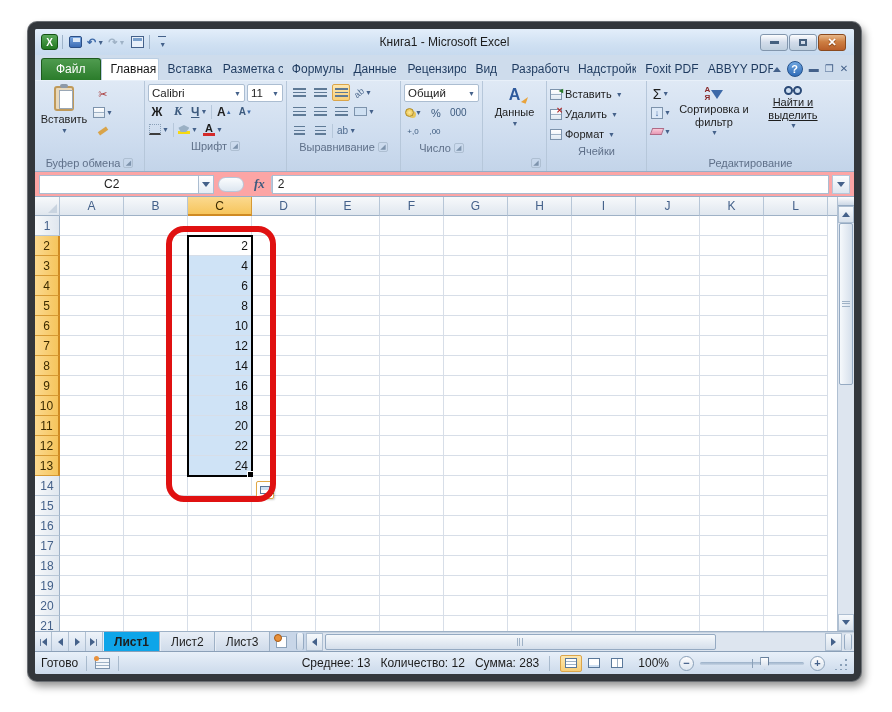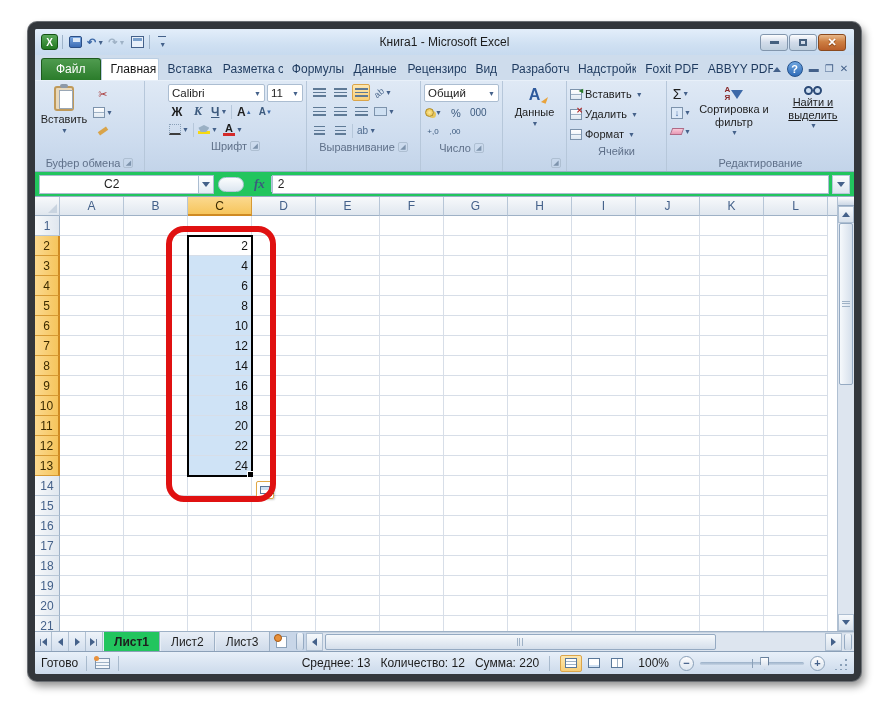--- a/index.html
+++ b/index.html
@@ -70,21 +70,21 @@
   .fillsq { width:12px; height:12px; border:1px solid #7d93ac; background:#dce9f8; color:#2f5b9d; font-size:9px; display:flex; align-items:center; justify-content:center; }
   .eraser { width:12px; height:7px; background:linear-gradient(#f8c9d8,#e898b4); border:1px solid #b06a86; transform:skewX(-20deg); }
   .sortico { display:flex; align-items:center; gap:1px; }
   .ayastack { display:flex; flex-direction:column; font-size:8px; font-weight:bold; color:#8a2a2a; line-height:1; }
   .funnel { width:0; height:0; border-left:6px solid transparent; border-right:6px solid transparent; border-top:9px solid #3e6aa8; }
   .binoc { display:flex; }
   .binoc i { width:9px; height:9px; border:2.5px solid #2b4a77; border-radius:50%; background:#cfe0f2; }
   .twoline { font-size:11px; color:#1e1e1e; text-align:center; line-height:1.15; }
   .editbig { display:flex; flex-direction:column; align-items:center; gap:1px; padding:2px 4px 0; }
   
-  .fbar { height:25px; background:#22c55e; border-bottom:1px solid #98aec7; display:flex; align-items:center; padding:2px 4px; gap:0; flex:0 0 auto; }
+  .fbar { height:25px; background:#fca5a5; border-bottom:1px solid #98aec7; display:flex; align-items:center; padding:2px 4px; gap:0; flex:0 0 auto; }
   .namebox { width:160px; height:19px; background:#fff; border:1px solid #abbdd1; display:flex; align-items:center; font-size:12px; color:#1e1e1e; padding-left:64px; }
   .nbdd { width:15px; height:19px; display:flex; align-items:center; justify-content:center; border:1px solid #abbdd1; border-left:none; background:linear-gradient(#fff,#e4ecf5); }
   .fxsplit { width:26px; height:15px; border-radius:8px; background:linear-gradient(#fbfdfe,#dde6f0); border:1px solid #b6c7da; margin:0 4px; }
   .fxbtn { font-family:"Liberation Serif",serif; font-style:italic; font-weight:bold; font-size:13px; color:#3c5a7e; padding:0 6px; border-right:1px solid #b6c7da; }
   .finput { flex:1; height:19px; background:#fff; border:1px solid #abbdd1; font-size:12px; color:#1e1e1e; display:flex; align-items:center; padding-left:5px; }
   .fchev { width:18px; height:19px; display:flex; align-items:center; justify-content:center; background:linear-gradient(#fbfdfe,#dde6f0); border:1px solid #b6c7da; margin-left:3px; }
   .caret-dn { width:0; height:0; border-left:4px solid transparent; border-right:4px solid transparent; border-top:5px solid #44618a; }
   
   .gridzone { flex:1; display:flex; overflow:hidden; background:#fff; }
   .gridwrap { position:relative; flex:1; overflow:hidden; }
@@ -111,21 +111,21 @@
   .sbtnv { height:17px; display:flex; align-items:center; justify-content:center; background:linear-gradient(#f6f9fc,#d8e1ec); border:1px solid #aebfd2; }
   .tri-up { width:0; height:0; border-left:4px solid transparent; border-right:4px solid transparent; border-bottom:5px solid #44618a; }
   .tri-dn { width:0; height:0; border-left:4px solid transparent; border-right:4px solid transparent; border-top:5px solid #44618a; }
   .vthumb { height:162px; margin:0 1px; background:linear-gradient(90deg,#f6f9fc,#d5dfeb); border:1px solid #95aac2; border-radius:2px; display:flex; align-items:center; justify-content:center; }
   .grip { width:8px; height:7px; background:repeating-linear-gradient(#9fb2c6 0 1px, transparent 1px 2.4px); }
   .vtrack { flex:1; }
   
   .sheetbar { height:20px; background:#c8d6e8; display:flex; align-items:stretch; border-top:1px solid #9eb1c6; flex:0 0 auto; }
   .navbtn { width:17px; display:flex; align-items:center; justify-content:center; font-size:8px; color:#2b4a77; background:linear-gradient(#eef3f9,#d3dfee); border-right:1px solid #b0c0d2; }
   .stab { display:flex; align-items:center; padding:0 10px; font-size:12px; color:#1e1e1e; background:linear-gradient(#e8eef6,#cfdbea); border-right:1px solid #9eb1c6; border-left:1px solid #e8eef6; }
-  .stab.active { background:#22c55e; font-weight:bold; }
+  .stab.active { background:#0ea5e9; font-weight:bold; }
   .newsheet { width:24px; display:flex; align-items:center; justify-content:center; }
   .nsico { width:11px; height:12px; background:#fff; border:1px solid #8aa0b8; position:relative; }
   .nsico:after { content:""; position:absolute; left:-3px; top:-3px; width:6px; height:6px; background:#e8913c; border-radius:50%; border:1px solid #a85a14; }
   .tabsplit { width:8px; background:linear-gradient(#eef3f9,#ccd8e6); border-left:1px solid #95aac2; border-right:1px solid #95aac2; margin:1px 2px; border-radius:2px; }
   .hscroll { flex:1; display:flex; align-items:stretch; background:#dde5ef; border-top:1px solid #c6d2e0; }
   .hbtn { width:17px; display:flex; align-items:center; justify-content:center; background:linear-gradient(#f6f9fc,#d8e1ec); border:1px solid #aebfd2; }
   .tri-l { width:0; height:0; border-top:4px solid transparent; border-bottom:4px solid transparent; border-right:5px solid #44618a; }
   .tri-r { width:0; height:0; border-top:4px solid transparent; border-bottom:4px solid transparent; border-left:5px solid #44618a; }
   .htrack { flex:1; position:relative; margin:1px 0; }
   .hthumb { position:absolute; left:2px; top:0; bottom:0; width:78%; background:linear-gradient(#f6f9fc,#d5dfeb); border:1px solid #95aac2; border-radius:2px; display:flex; align-items:center; justify-content:center; }
@@ -242,21 +242,21 @@
               <span style="width:10px;height:4px;background:#d9a44a;transform:rotate(-35deg);display:inline-block;"></span>
             </div>
         </div>
       </div>
       <div class="rlabel">
           <span>Буфер обмена</span>
           <span class="launcher">◢</span>
         </div>
     </div>
 
-    <div class="rgroup" style="width:142px;margin-left:20px;">
+    <div class="rgroup" style="width:142px;">
       <div class="rcol" style="width:100%;">
         <div style="display:flex; gap:2px;">
           <div class="combo" style="flex:1;">
               <span>Calibri</span>
               <span class="dd">▼</span>
             </div>
           <div class="combo" style="width:36px;">
               <span>11</span>
               <span class="dd">▼</span>
             </div>
@@ -886,21 +886,21 @@
   </div>
 
   <div class="statusbar">
     <span>Готово</span>
     <span class="ssep"></span>
     <span class="macroic"></span>
     <span class="ssep"></span>
     <div class="sright">
       <span>Среднее: 13</span>
       <span>Количество: 12</span>
-      <span>Сумма: 220</span>
+      <span>Сумма: 283</span>
       <span class="ssep"></span>
       <div class="viewbtns">
         <div class="vb hl">
             <span class="vbico grid"></span>
           </div>
         <div class="vb">
             <span class="vbico page"></span>
           </div>
         <div class="vb">
             <span class="vbico brk"></span>

